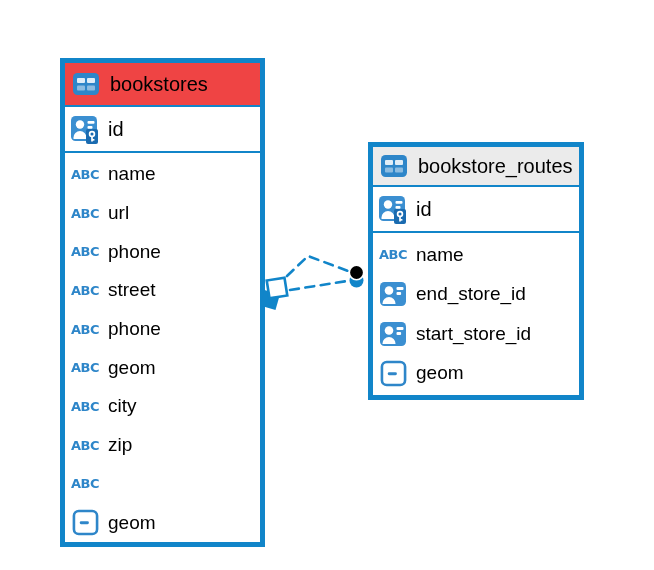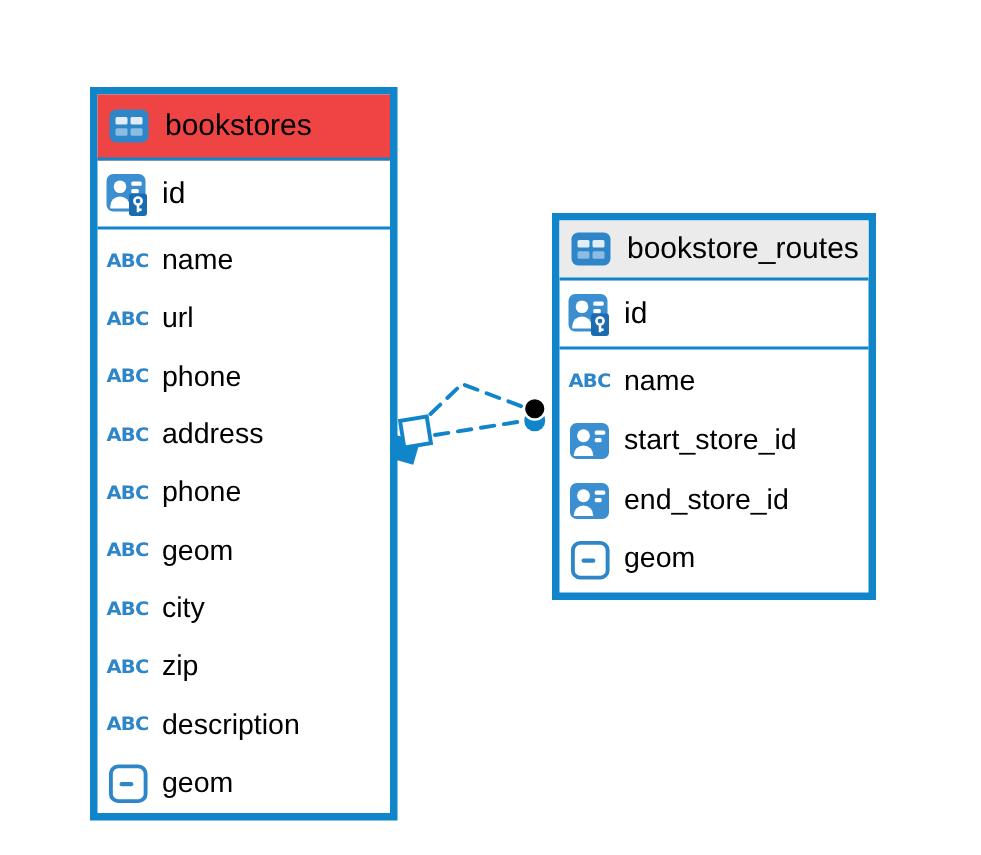--- a/index.html
+++ b/index.html
@@ -107,21 +107,21 @@
     <div class="field-row">
       <span class="icon-slot">
           <span class="abc-glyph">ABC</span>
         </span>
       <span class="label">phone</span>
     </div>
     <div class="field-row">
       <span class="icon-slot">
           <span class="abc-glyph">ABC</span>
         </span>
-      <span class="label">address</span>
+      <span class="label">street</span>
     </div>
     <div class="field-row">
       <span class="icon-slot">
           <span class="abc-glyph">ABC</span>
         </span>
       <span class="label">phone</span>
     </div>
     <div class="field-row">
       <span class="icon-slot">
           <span class="abc-glyph">ABC</span>
@@ -137,21 +137,20 @@
     <div class="field-row">
       <span class="icon-slot">
           <span class="abc-glyph">ABC</span>
         </span>
       <span class="label">zip</span>
     </div>
     <div class="field-row">
       <span class="icon-slot">
           <span class="abc-glyph">ABC</span>
         </span>
-      <span class="label">description</span>
     </div>
     <div class="field-row">
       <span class="icon-slot">
         <svg width="27" height="27">
             <use href="#icon-geom"></use>
           </svg>
       </span>
       <span class="label">geom</span>
     </div>
   </div>
@@ -180,29 +179,29 @@
           <span class="abc-glyph">ABC</span>
         </span>
       <span class="label">name</span>
     </div>
     <div class="field-row">
       <span class="icon-slot">
         <svg width="28" height="26">
             <use href="#icon-ref"></use>
           </svg>
       </span>
-      <span class="label">start_store_id</span>
+      <span class="label">end_store_id</span>
     </div>
     <div class="field-row">
       <span class="icon-slot">
         <svg width="28" height="26">
             <use href="#icon-ref"></use>
           </svg>
       </span>
-      <span class="label">end_store_id</span>
+      <span class="label">start_store_id</span>
     </div>
     <div class="field-row">
       <span class="icon-slot">
         <svg width="27" height="27">
             <use href="#icon-geom"></use>
           </svg>
       </span>
       <span class="label">geom</span>
     </div>
   </div>

